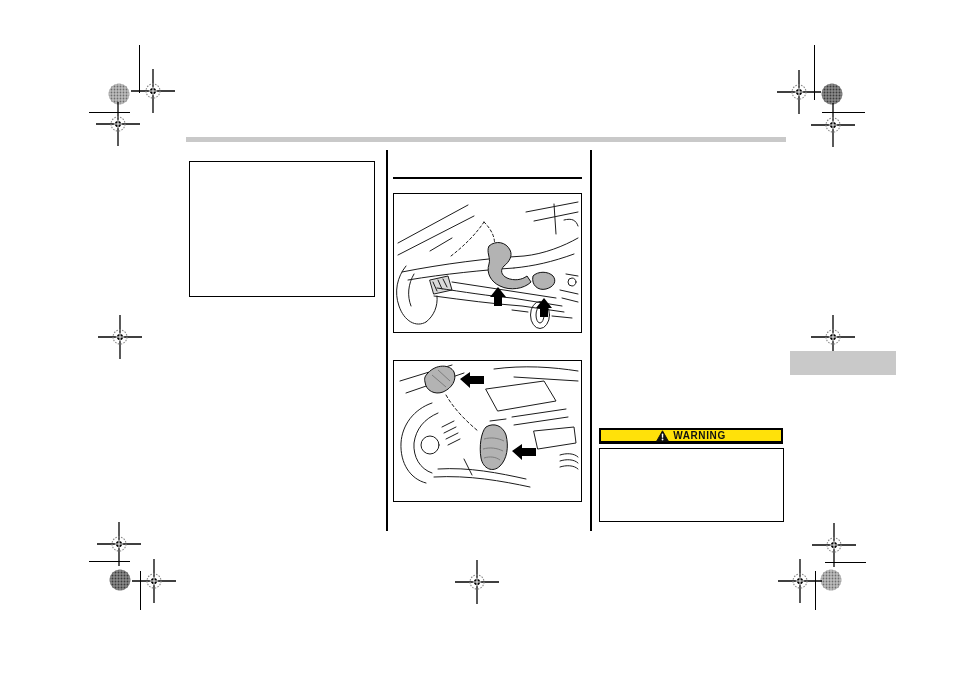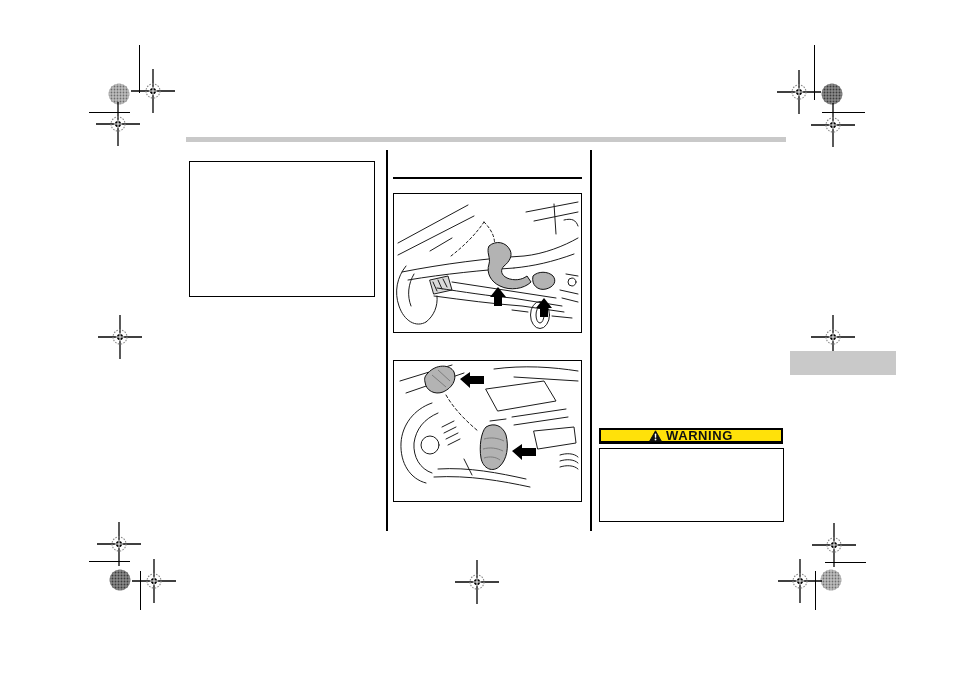--- a/index.html
+++ b/index.html
@@ -8,21 +8,21 @@
   .abs{position:absolute;}
   .hline{position:absolute;background:#000;height:1.3px;}
   .vline{position:absolute;background:#000;width:1.3px;}
   .gray-bar{position:absolute;background:#c9c9c9;}
   .thin-box{position:absolute;border:1.3px solid #000;background:#fff;box-sizing:border-box;}
   .fig-box{position:absolute;border:1.4px solid #000;background:#fff;box-sizing:border-box;overflow:hidden;}
   .xhair{position:absolute;width:44px;height:44px;}
   .htdot{position:absolute;width:24px;height:24px;}
   .warn-banner{position:absolute;box-sizing:border-box;border:2px solid #000;border-bottom-width:3px;
                display:flex;align-items:center;justify-content:center;gap:4px;}
-  .warn-label{font-weight:700;font-size:13px;letter-spacing:.6px;color:#111;line-height:1;}
+  .warn-label{font-weight:700;font-size:10px;letter-spacing:.6px;color:#111;line-height:1;}
   .warn-box{position:absolute;box-sizing:border-box;border:1.6px solid #000;background:#fff;}
   .side-tab{position:absolute;}
   svg{display:block;}
 </style>
 </head>
 <body>
 
 <div class="page">
 
   <svg width="0" height="0" class="abs" aria-hidden="true">

